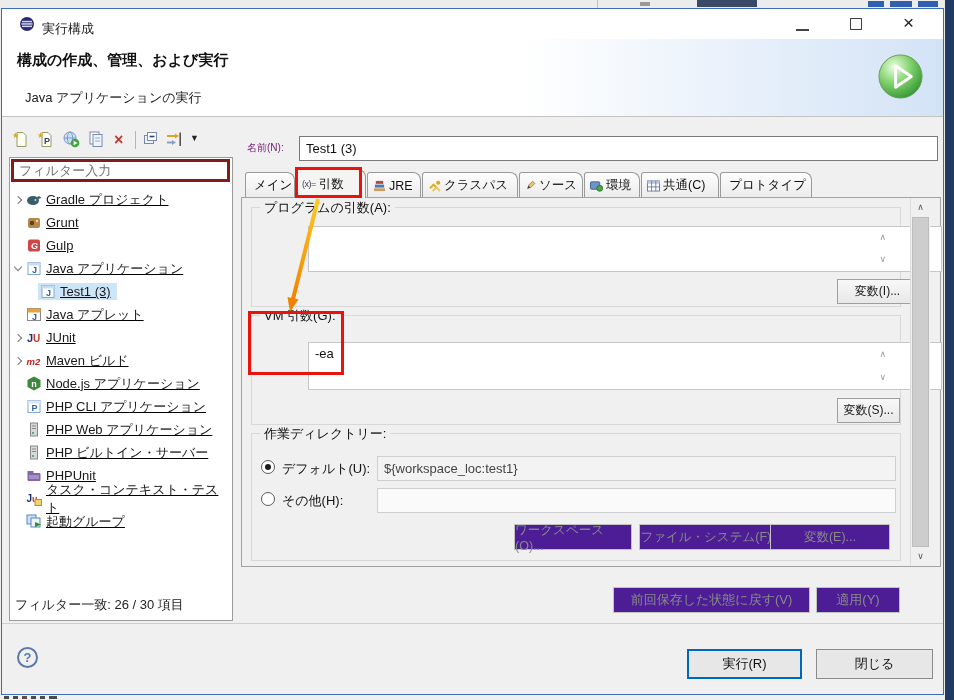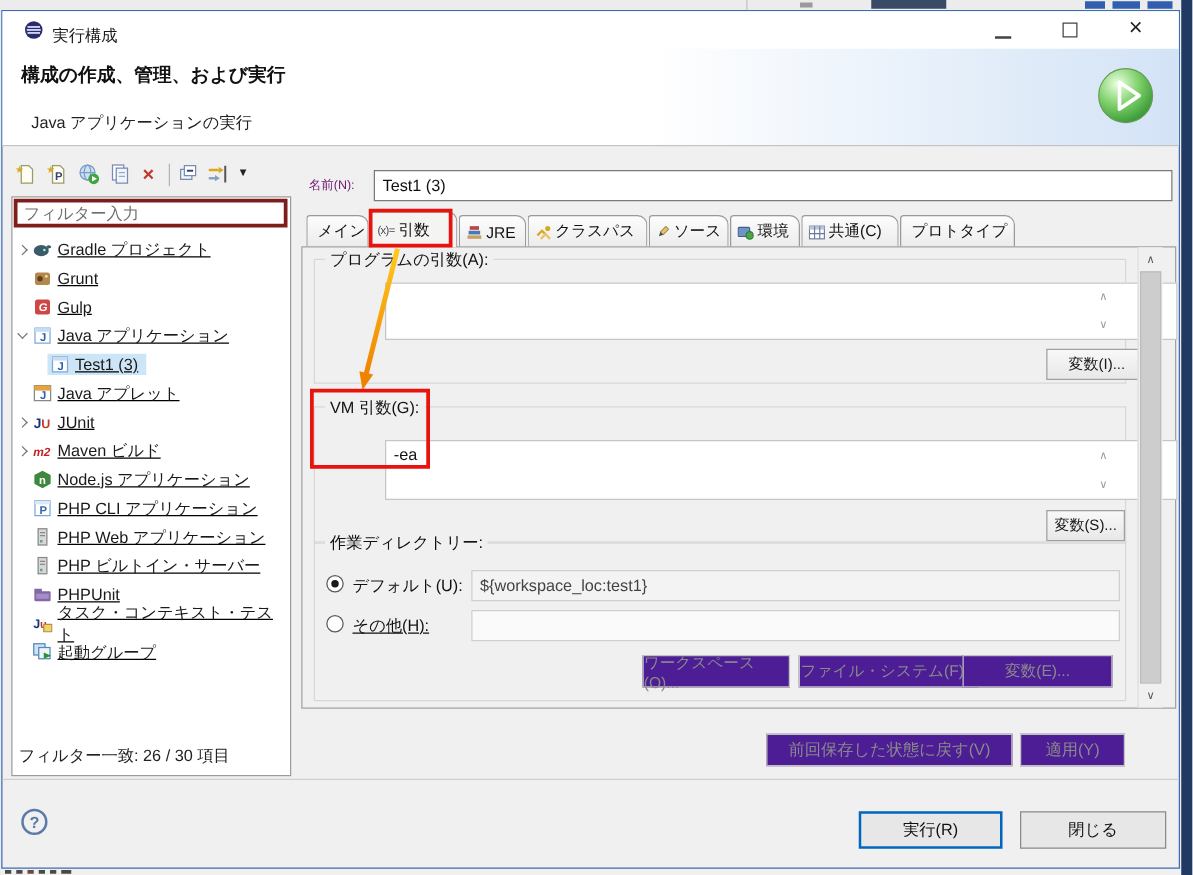--- a/index.html
+++ b/index.html
@@ -410,37 +410,37 @@
     <div class="abs content"></div>
 
     <div class="grp" style="left:249px;top:198px;width:650px;height:100px;">
       <span class="legend">プログラムの引数(A):</span>
       <div class="tarea" style="left:8px;top:18px;width:634px;height:46px;"></div>
       <span class="spin" style="top:24px;right:14px;">∧</span>
       <span class="spin" style="top:46px;right:14px;">∨</span>
       <div class="btn" style="left:585px;top:71px;width:81px;height:25px;">変数(I)...</div>
     </div>
 
-    <div class="grp" style="left:249px;top:316px;width:650px;height:110px;">
+    <div class="grp" style="left:249px;top:306px;width:650px;height:110px;">
       <span class="legend">VM 引数(G):</span>
       <div class="tarea" style="left:8px;top:26px;width:634px;height:48px;">-ea</div>
       <span class="spin" style="top:33px;right:14px;">∧</span>
       <span class="spin" style="top:56px;right:14px;">∨</span>
       <div class="btn" style="left:585px;top:82px;width:63px;height:25px;">変数(S)...</div>
     </div>
 
     <div class="grp" style="left:249px;top:424px;width:650px;height:128px;">
       <span class="legend">作業ディレクトリー:</span>
       <span class="radio" style="left:9px;top:26px;">
           <span class="dot"></span>
         </span>
       <span class="flabel" style="left:30px;top:26px;">デフォルト(U):</span>
       <input class="finput" style="left: 125px; top: 22px; width: 519px;" value="${workspace_loc:test1}">
       <span class="radio" style="left:9px;top:58px;"></span>
-      <span class="flabel" style="left:30px;top:58px;text-decoration:underline;">その他(H):</span>
+      <span class="flabel" style="left:30px;top:58px;">その他(H):</span>
       <input class="finput" style="left: 125px; top: 54px; width: 519px; background: rgb(250, 250, 250);" value="">
       <div class="btn-dis" style="left:262px;top:90px;width:118px;height:26px;">ワークスペース(O)...</div>
       <div class="btn-dis" style="left:387px;top:90px;width:144px;height:26px;">ファイル・システム(F)...</div>
       <div class="btn-dis" style="left:518px;top:90px;width:120px;height:26px;">変数(E)...</div>
     </div>
 
     <div class="abs sb">
       <div class="sb-btn" style="top:0;">∧</div>
       <div class="sb-thumb"></div>
       <div class="sb-btn" style="top:349px;">∨</div>

